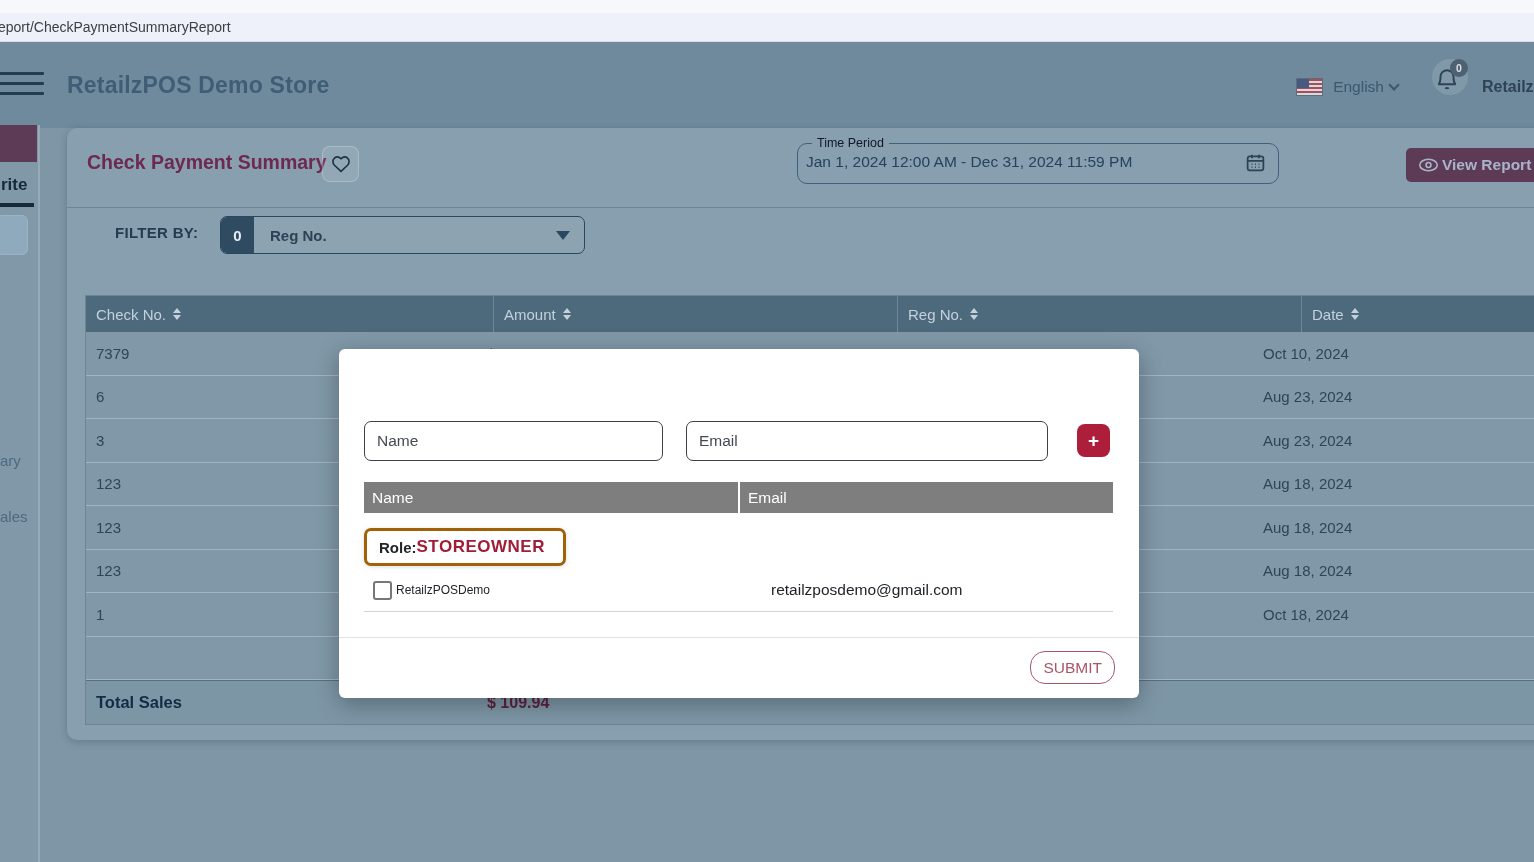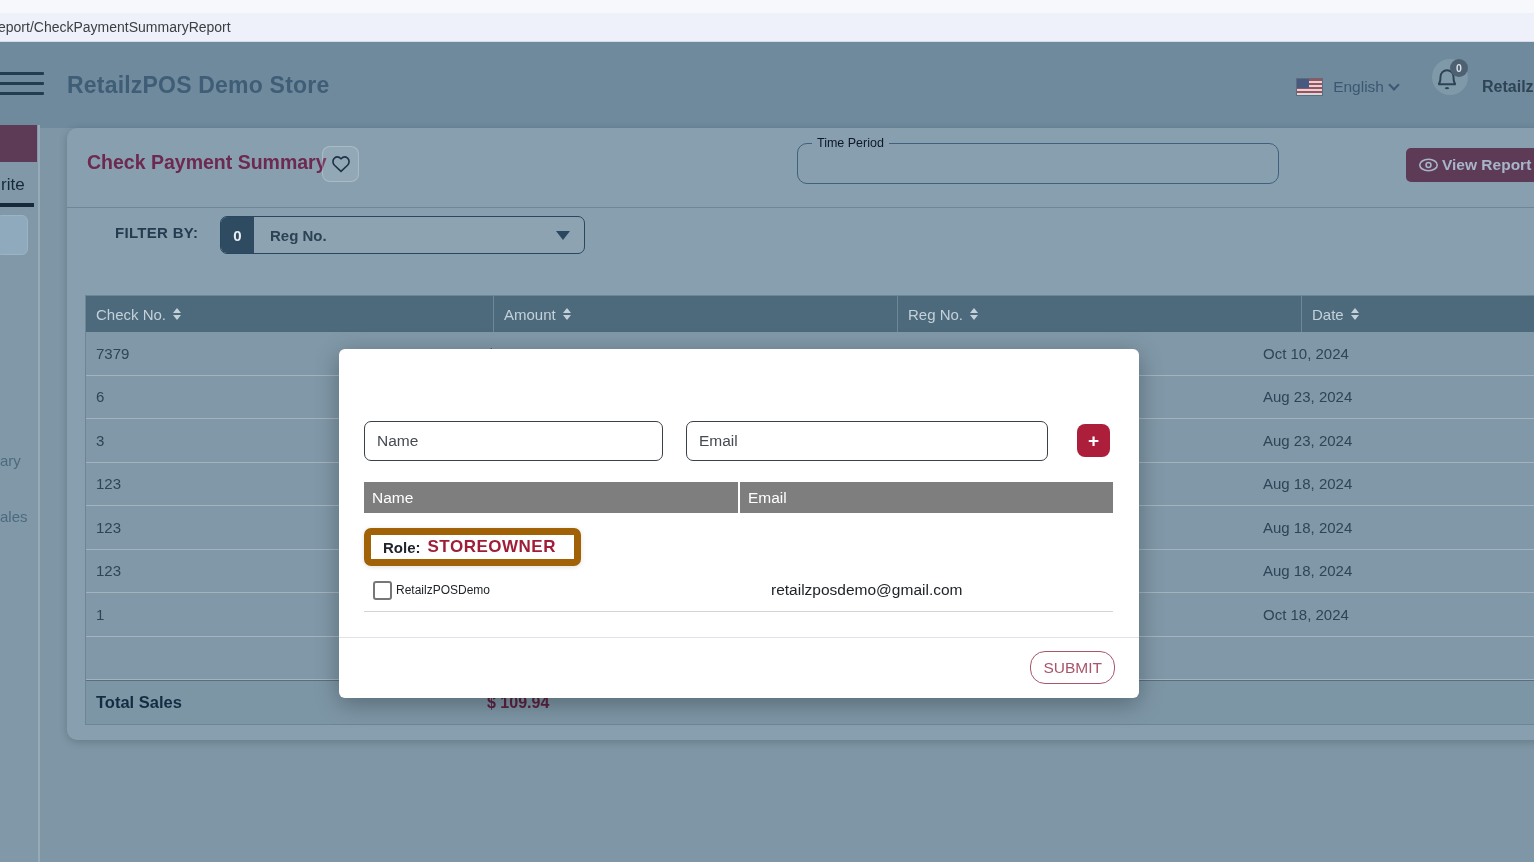--- a/index.html
+++ b/index.html
@@ -29,21 +29,21 @@
                background:rgba(255,255,255,0.13); }
   .bell-badge { position:absolute; right:-4px; top:-8px; width:18px; height:18px; border-radius:50%;
                 background:#4e6172; color:#d9e1e8; font-size:10.5px; font-weight:bold;
                 display:flex; align-items:center; justify-content:center; }
   .account-label { font-size:16px; font-weight:bold; color:#2e4455; white-space:nowrap; width:52px; overflow:hidden; }
 
   
   .drawer { position:absolute; left:0; top:125px; width:40px; height:737px; background:#8198a8;
             border-right:2px solid rgba(255,255,255,0.18); }
   .drawer-logo { position:absolute; left:0; top:0; width:37px; height:37px; background:#5d3b56; }
-  .drawer-tab { position:absolute; left:1px; top:50px; font-size:17px; font-weight:normal; color:#16293b; cursor:pointer; }
+  .drawer-tab { position:absolute; left:1px; top:50px; font-size:17px; font-weight:bold; color:#16293b; cursor:pointer; }
   .drawer-tab-underline { position:absolute; left:0; top:78px; width:34px; height:4px; background:#16293b; }
   .drawer-box { position:absolute; left:-4px; top:90px; width:32px; height:40px; background:#8fa9bd;
                 border:1px solid #9db3c4; border-radius:6px; }
   .drawer-item-1 { position:absolute; left:0; top:327px; font-size:15px; color:#4e6a7e; cursor:pointer; }
   .drawer-item-2 { position:absolute; left:0; top:383px; font-size:15px; color:#4e6a7e; cursor:pointer; }
 
   
   .card { position:absolute; left:67px; top:128px; width:1490px; height:612px; background:#879fae;
           border-radius:10px; box-shadow:0 2px 8px rgba(0,0,0,0.18); }
   .report-title { position:absolute; left:20px; top:23px; font-size:19.5px; font-weight:bold; color:#6d2950; }
@@ -100,24 +100,24 @@
   .m-input-name { left:25px; top:72px; width:299px; }
   .m-input-email { left:347px; top:72px; width:362px; }
   .m-add-btn { position:absolute; left:738px; top:75px; width:33px; height:33px; background:#ac1e39;
                border:none; border-radius:8px; color:#fff; font-size:19px; font-weight:bold; cursor:pointer;
                display:flex; align-items:center; justify-content:center; font-family:inherit; }
   .m-list-header { position:absolute; left:25px; top:133px; width:749px; height:31px; display:flex; }
   .m-lh-cell { background:#7e7e7e; color:#fff; font-size:15.5px; display:flex; align-items:center; padding-left:8px; }
   .m-lh-name { width:374px; margin-right:2px; }
   .m-lh-email { width:373px; }
   .role-chip { position:absolute; left:25px; top:179px; height:38px; display:inline-flex; align-items:center;
-               padding:0 18px 0 12px; background:#fff; border:7px solid #a16207; border-radius:7px;
+               padding:0 18px 0 12px; background:#fff; border:3px solid #a16207; border-radius:7px;
                box-shadow:0 1px 5px rgba(0,0,0,0.13); }
   .role-label { font-size:15px; font-weight:bold; color:#212529; }
-  .role-value { font-size:17px; font-weight:bold; color:#9f1d37; margin-left:7px; letter-spacing:.5px; }
+  .role-value { font-size:17px; font-weight:bold; color:#9f1d37; letter-spacing:.5px; }
   .recipient-row { position:absolute; left:25px; top:228px; width:749px; height:26px; display:flex; align-items:center; }
   .m-checkbox { width:19px; height:19px; border:2px solid #777; border-radius:3px; background:#fff;
                 margin-left:9px; cursor:pointer; }
   .recipient-name { font-size:12px; color:#212529; margin-left:4px; }
   .recipient-email { position:absolute; left:407px; font-size:15.5px; color:#212529; }
   .m-row-divider { position:absolute; left:25px; top:262px; width:749px; border-top:1px solid #d4d4d4; }
   .modal-footer { position:absolute; left:0; top:288px; width:100%; height:61px; border-top:1px solid #dfe3e7; }
   .submit-btn { position:absolute; right:24px; top:13px; height:33px; padding:0 12px; background:#fff;
                 border:1.5px solid #a9556a; border-radius:15px; color:#a9556a; font-size:15.5px;
                 font-family:inherit; cursor:pointer; }
@@ -167,20 +167,28 @@
 <div class="card">
   <div class="report-title">Check Payment Summary</div>
   <div class="fav-btn">
     <svg width="20" height="18" viewBox="0 0 24 22" fill="none" stroke="#1f3346" stroke-width="2">
       <path d="M12 20 4 12.5C1.5 10 1.5 6 4 3.8c2.3-2 5.6-1.6 8 .8 2.4-2.4 5.7-2.8 8-.8 2.5 2.2 2.5 6.2 0 8.7L12 20z"></path>
     </svg>
   </div>
 
   <fieldset class="tp-fieldset">
     <legend>Time Period</legend>
+    <div class="tp-row">
+      <span class="tp-value">Jan 1, 2024 12:00 AM - Dec 31, 2024 11:59 PM</span>
+      <svg width="21" height="21" viewBox="0 0 24 24" fill="none" stroke="#2c4255" stroke-width="2">
+        <rect x="3" y="5" width="18" height="16" rx="2.5"></rect>
+        <path d="M8 3v4M16 3v4M3 10h18"></path>
+        <path d="M7.5 14h1M11.5 14h1M15.5 14h1M7.5 17.5h1M11.5 17.5h1M15.5 17.5h1" stroke-width="1.6"></path>
+      </svg>
+    </div>
   </fieldset>
 
   <button class="view-report-btn">
     <svg width="21" height="16" viewBox="0 0 24 16" fill="none" stroke="#a8b5c8" stroke-width="1.8">
       <ellipse cx="12" cy="8" rx="10" ry="6.5"></ellipse>
       <circle cx="12" cy="8" r="2.8"></circle>
     </svg>
     <span>View Report</span>
   </button>
 

